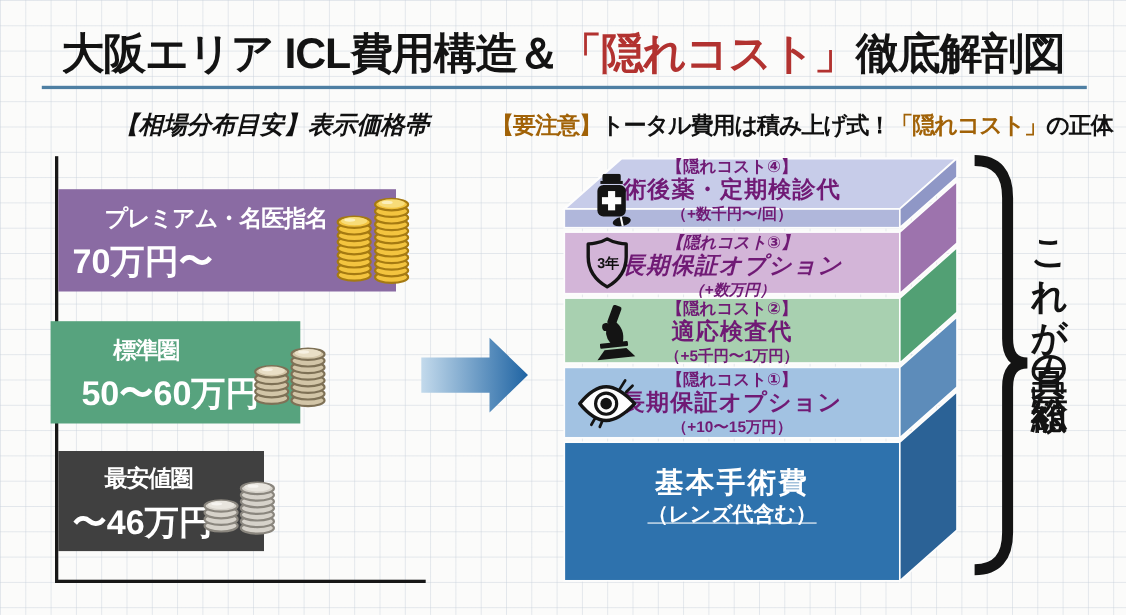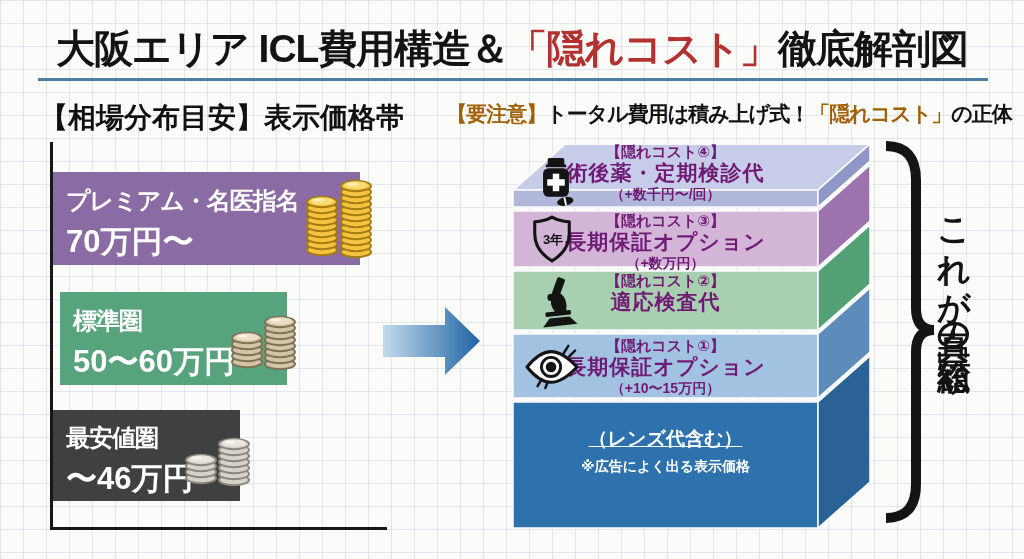--- a/index.html
+++ b/index.html
@@ -13,30 +13,30 @@
     background-size:23px 23px;
     color:#111;
   }
   .abs{position:absolute;}
   
   .title{top:22px;left:0;width:1024px;text-align:center;white-space:nowrap;
          font-size:39px;font-weight:900;letter-spacing:-1px;color:#131313;}
   .title .red{color:#b23230;}
   .rule{top:78px;left:38px;width:950px;height:3px;background:#4e7fa3;}
   
-  .lhead{top:99px;left:40px;width:350px;text-align:right;font-size:28px;font-weight:900;white-space:nowrap;}
+  .lhead{top:99px;left:40px;width:350px;text-align:right;font-size:22px;font-weight:900;white-space:nowrap;font-style:italic;}
   .rhead{top:100px;left:434px;width:590px;text-align:center;font-size:21px;font-weight:900;white-space:nowrap;letter-spacing:-1px;}
   .rhead .red{color:#a16207;}
   
   .axis{background:#171717;}
   .bar{color:#fff;font-weight:900;line-height:1.5;}
-  .bar .bname{font-size:24px;letter-spacing:-1px;}
+  .bar .bname{font-size:21px;letter-spacing:-1px;margin-left:29px;}
   .bar .bprice{font-size:31px;letter-spacing:0;}
   .bar-1{left:53px;top:172px;width:307px;height:93px;background:#8a6ba3;padding:11px 0 0 13px;box-sizing:border-box;}
-  .bar-2{left:60px;top:292px;width:227px;height:93px;background:#57a37e;padding:11px 0 0 13px;box-sizing:border-box;}
+  .bar-2{left:46px;top:292px;width:227px;height:93px;background:#57a37e;padding:11px 0 0 28px;box-sizing:border-box;}
   .bar-3{left:53px;top:410px;width:187px;height:91px;background:#404040;padding:10px 0 0 13px;box-sizing:border-box;}
   
   .ltext{left:513px;width:305px;text-align:center;line-height:1.08;color:#701a75;}
   .tag{font-size:15px;font-weight:900;}
   .lname{font-size:21px;font-weight:900;letter-spacing:1px;margin-top:2px;}
   .lprice{font-size:14px;font-weight:700;margin-top:2px;}
   .baseblk{left:513px;top:424px;width:305px;text-align:center;color:#fff;line-height:1.15;}
   .baseblk .b1{font-size:26px;font-weight:900;letter-spacing:2px;}
   .baseblk .b2{font-size:19px;font-weight:900;margin-top:4px;text-decoration:underline;}
   .baseblk .b3{font-size:14px;font-weight:700;margin-top:8px;}
@@ -183,37 +183,38 @@
 
   <rect x="8" y="264" width="305" height="126" fill="#2e72ad" stroke="#fdfdfd" stroke-width="1.5"></rect>
   <polygon points="313,264 313,390 365,344 365,218" fill="#2b6296" stroke="#fdfdfd" stroke-width="1.5"></polygon>
 </svg>
 
 <div class="abs ltext" style="top:144px;">
   <div class="tag">【隠れコスト④】</div>
   <div class="lname">術後薬・定期検診代</div>
   <div class="lprice">（+数千円〜/回）</div>
 </div>
-<div class="abs ltext" style="top:213px;">
+<div class="abs ltext" style="top:213px;font-style:italic;">
   <div class="tag">【隠れコスト③】</div>
   <div class="lname">長期保証オプション</div>
   <div class="lprice">（+数万円）</div>
 </div>
 <div class="abs ltext" style="top:273px;">
   <div class="tag">【隠れコスト②】</div>
   <div class="lname">適応検査代</div>
+  <div class="lprice">（+5千円〜1万円）</div>
 </div>
 <div class="abs ltext" style="top:338px;">
   <div class="tag">【隠れコスト①】</div>
   <div class="lname">長期保証オプション</div>
   <div class="lprice">（+10〜15万円）</div>
 </div>
 <div class="abs baseblk">
+  <div class="b1">基本手術費</div>
   <div class="b2">（レンズ代含む）</div>
-  <div class="b3">※広告によく出る表示価格</div>
 </div>
 
 <svg class="abs" style="left:537px;top:158px;" width="38" height="48" viewBox="0 0 40 52">
   <rect x="11" y="0" width="18" height="8" rx="2" fill="#141414"></rect>
   <rect x="9" y="7" width="22" height="3" fill="#141414"></rect>
   <rect x="6" y="11" width="28" height="31" rx="6" fill="#141414"></rect>
   <rect x="16.5" y="17" width="7" height="19" fill="#fdfdfd"></rect>
   <rect x="10.5" y="23" width="19" height="7" fill="#fdfdfd"></rect>
   <g transform="rotate(-12 30 47)">
       <ellipse cx="30" cy="47" rx="9" ry="4.6" fill="#141414"></ellipse>

